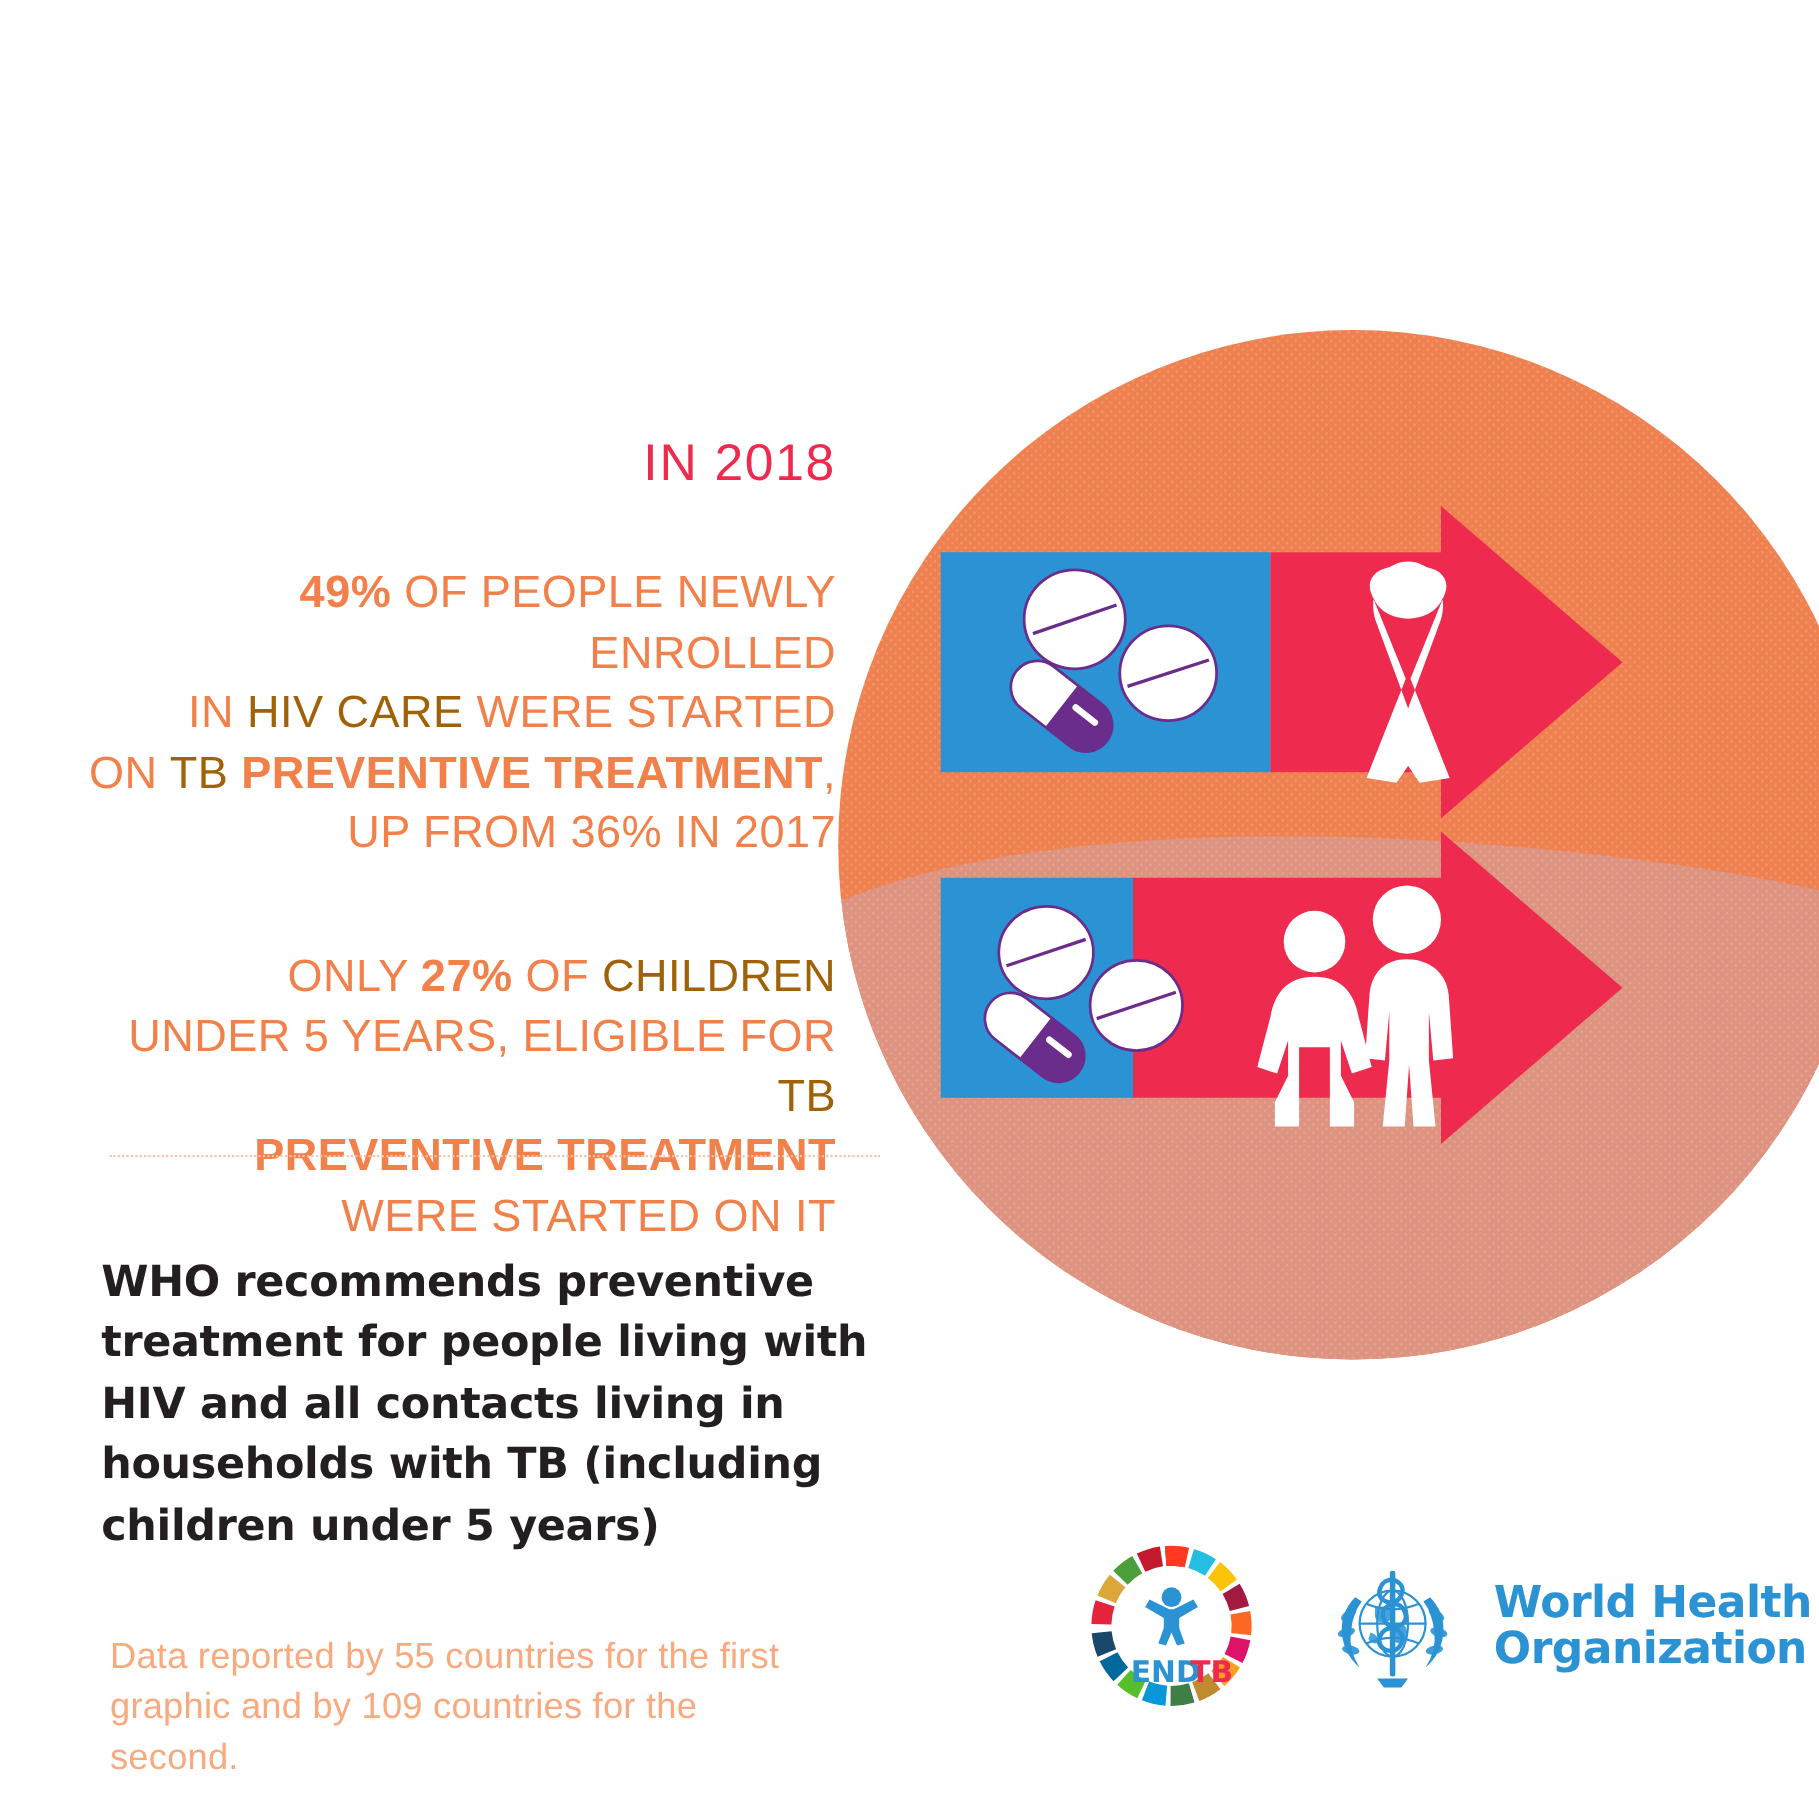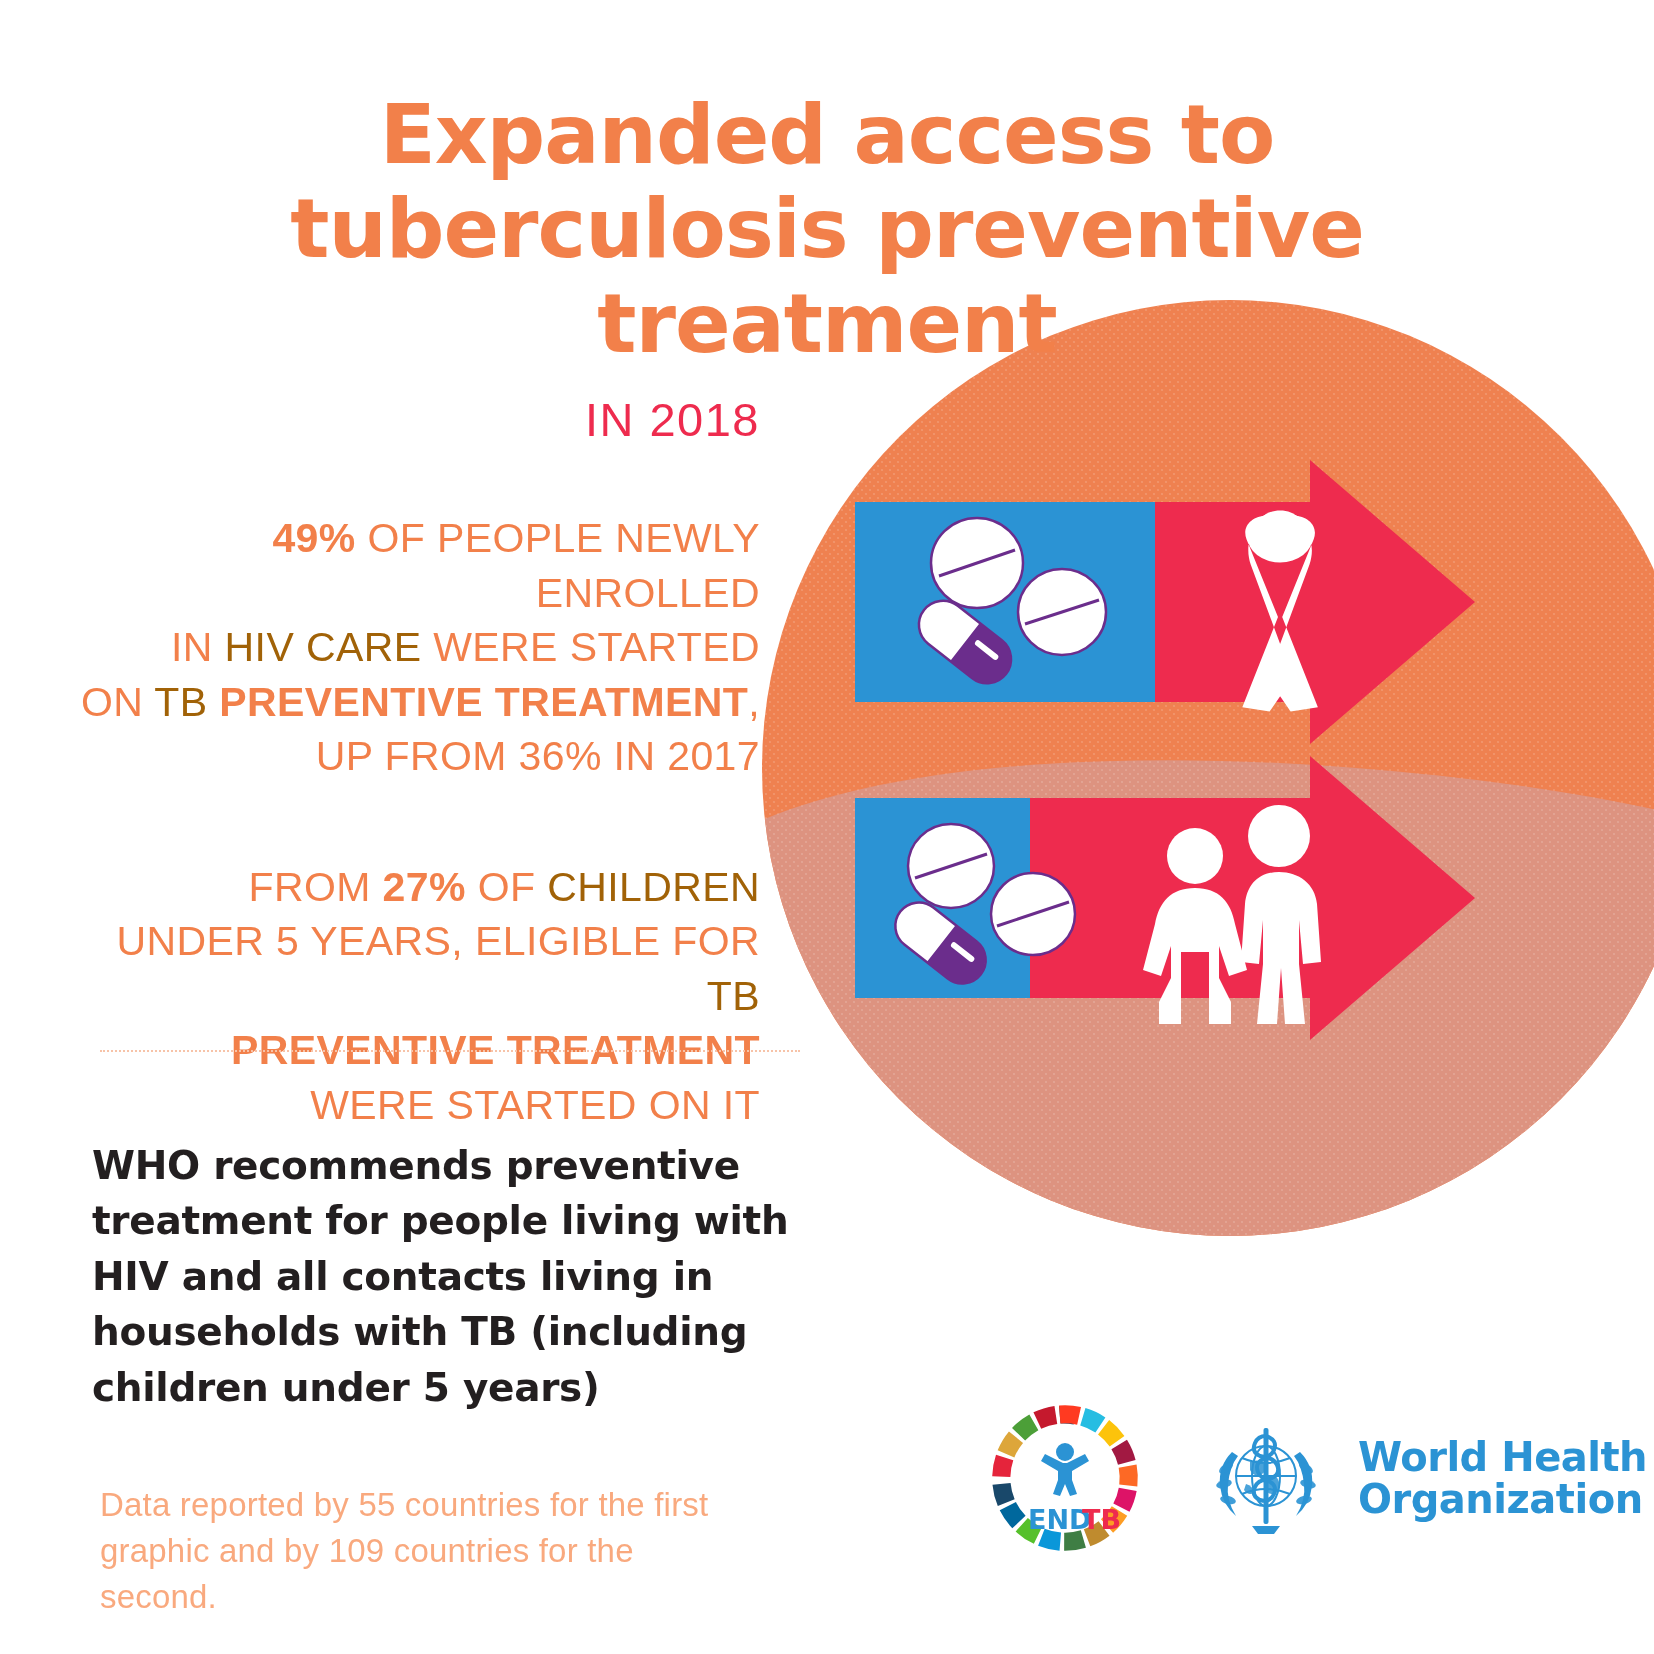--- a/index.html
+++ b/index.html
@@ -195,42 +195,41 @@
 
         <circle cx="340" cy="100" r="28"></circle>
         <path d="M340 132 C 316 132, 304 146, 300 168 L 288 214 L 306 220 L 316 190 L 316 222 L 304 246 L 304 268 L 326 268 L 326 196 L 354 196 L 354 268 L 376 268 L 376 246 L 364 222 L 364 190 L 374 220 L 392 214 L 380 168 C 376 146, 364 132, 340 132 Z"></path>
 
         <circle cx="424" cy="80" r="31"></circle>
         <path d="M424 116 C 404 116, 392 128, 390 148 L 386 206 L 404 208 L 408 164 L 408 208 L 402 268 L 422 268 L 426 212 L 430 268 L 450 268 L 444 208 L 444 164 L 448 208 L 466 206 L 462 148 C 460 128, 444 116, 424 116 Z"></path>
       </g>
     </svg>
   </div>
 
-  <div class="title">Expanded access to tuberculosis preventive treatment</div>
 
   <div class="stat-col">
 
     <div class="in-year">IN 2018</div>
 
     <div class="stat-block">
       <div>
         <span class="b-orange">49%</span><span> OF PEOPLE NEWLY ENROLLED</span>
       </div>
       <div>
         <span>IN </span><span class="b-red">HIV CARE</span><span> WERE STARTED</span>
       </div>
       <div>
         <span>ON </span><span class="b-red">TB</span><span class="b-orange"> PREVENTIVE TREATMENT</span><span>,</span>
       </div>
       <div>UP FROM 36% IN 2017</div>
     </div>
 
     <div class="stat-block second">
       <div>
-        <span>FROM </span><span class="b-orange">27%</span><span> OF </span><span class="b-red">CHILDREN</span>
+        <span>ONLY </span><span class="b-orange">27%</span><span> OF </span><span class="b-red">CHILDREN</span>
       </div>
       <div>
         <span>UNDER 5 YEARS, ELIGIBLE FOR </span><span class="b-red">TB</span>
       </div>
       <div class="b-orange">PREVENTIVE TREATMENT</div>
       <div>WERE STARTED ON IT</div>
     </div>
   </div>
 
   <div class="divider"></div>

